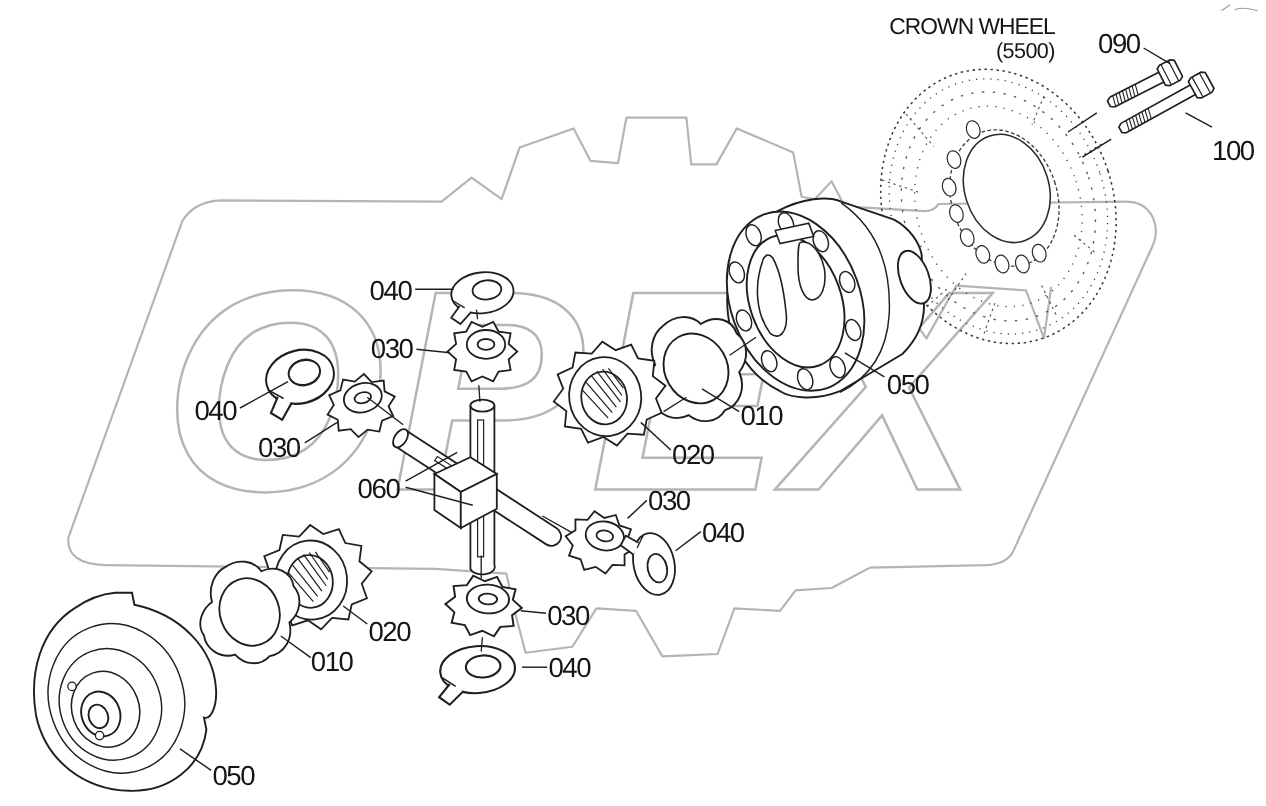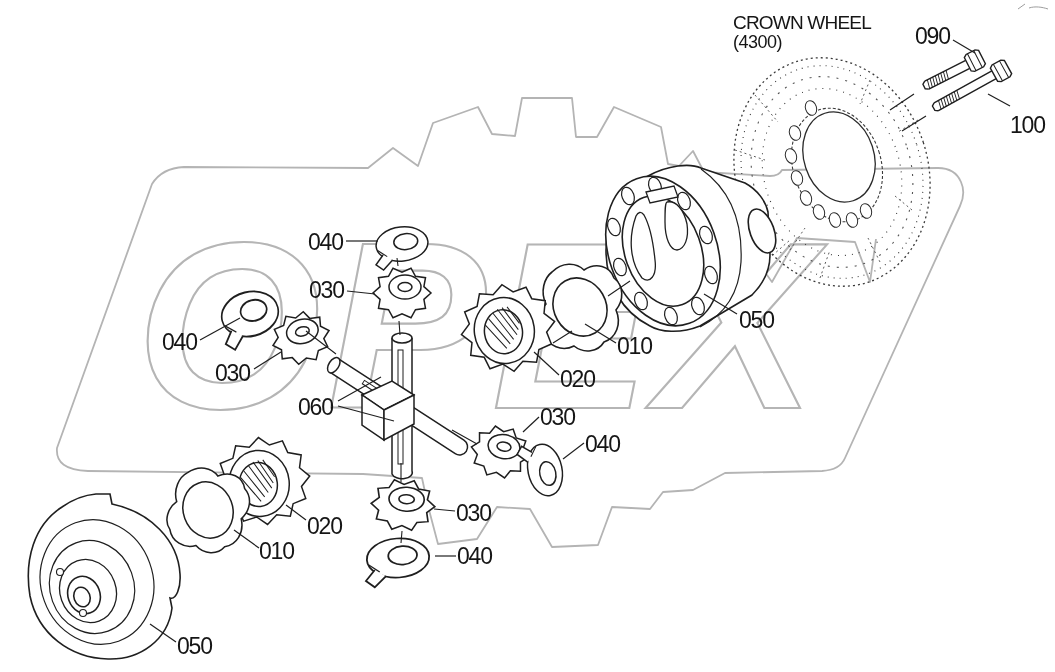--- a/index.html
+++ b/index.html
@@ -1,21 +1,21 @@
 <!DOCTYPE html>
 <html><head>
 <meta charset="utf-8">
 <style>
   html,body{margin:0;padding:0;background:#fff;}
   .stage{position:relative;width:1055px;height:672px;background:#ffffff;overflow:hidden;
          font-family:"Liberation Sans", sans-serif;}
   .stage svg{position:absolute;left:0;top:0;}
   .lbl{position:absolute;color:#151515;font-size:23px;line-height:1;letter-spacing:-1.2px;
        white-space:nowrap;user-select:none;}
-  .crown-note{position:absolute;left:733px;top:13px;width:146px;text-align:left;color:#151515;}
+  .crown-note{position:absolute;left:733px;top:13px;width:146px;text-align:right;color:#151515;}
   .crown-note .t1{font-size:19px;letter-spacing:-0.8px;line-height:1.05;}
   .crown-note .t2{font-size:18px;letter-spacing:-0.5px;line-height:1.05;}
 </style>
 </head>
 <body>
 
 <div class="stage">
 
 <svg width="1055" height="672" viewBox="0 0 1055 672">
   <defs>
@@ -192,21 +192,21 @@
     <path d="M455,511 L434,509"></path>
     <path d="M456,556 L435,556"></path>
     <path d="M306,520 L286,505"></path>
     <path d="M259,548 L234,530"></path>
     <path d="M176,642 L150,624"></path>
   </g>
 </svg>
 
 <div class="crown-note">
   <div class="t1">CROWN WHEEL</div>
-  <div class="t2">(4300)</div>
+  <div class="t2">(5500)</div>
 </div>
 
 <div class="lbl" style="left:915px;top:25px">090</div>
 <div class="lbl" style="left:1010px;top:114px">100</div>
 <div class="lbl" style="left:308px;top:231px">040</div>
 <div class="lbl" style="left:309px;top:279px">030</div>
 <div class="lbl" style="left:162px;top:331px">040</div>
 <div class="lbl" style="left:215px;top:362px">030</div>
 <div class="lbl" style="left:298px;top:396px">060</div>
 <div class="lbl" style="left:617px;top:335px">010</div>

